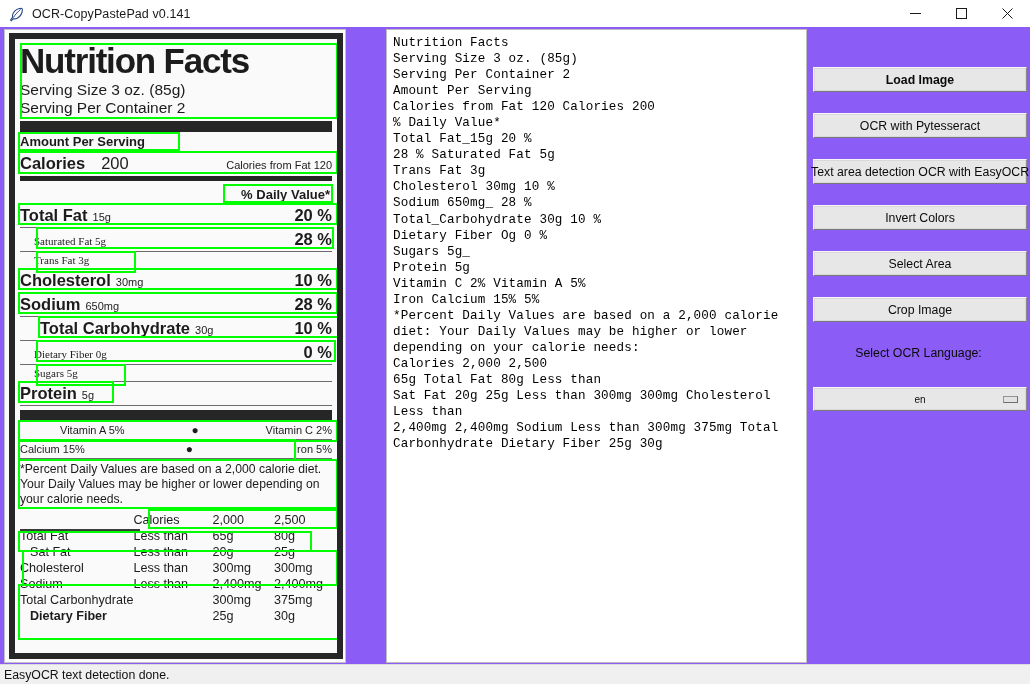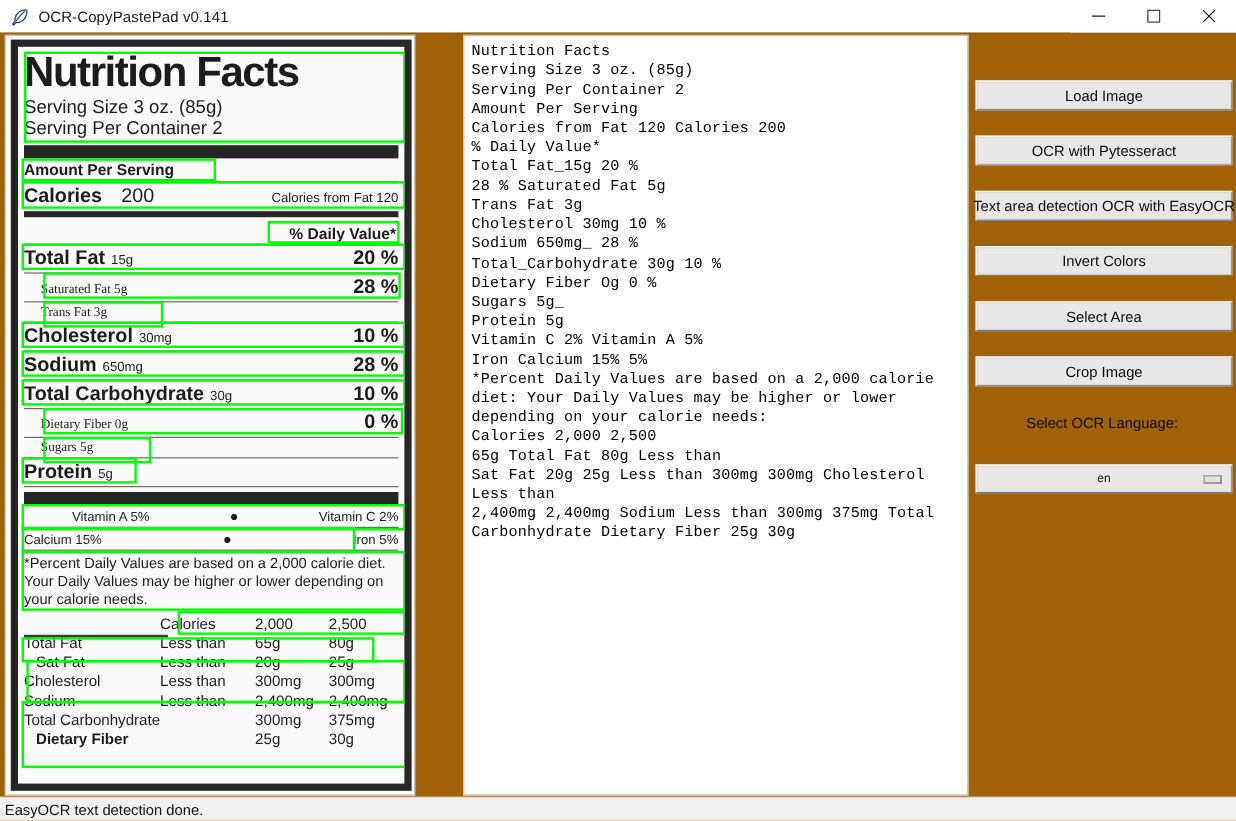--- a/index.html
+++ b/index.html
@@ -3,21 +3,21 @@
 <meta charset="utf-8">
 <style>
   * { box-sizing: border-box; }
   html, body {
     margin: 0; padding: 0;
     width: 1030px; height: 684px;
     overflow: hidden;
     font-family: "Liberation Sans", sans-serif;
     background: #f0f0f0;
   }
-  #app { position: relative; width: 1030px; height: 684px; background: #a16207; }
+  #app { position: relative; width: 1030px; height: 684px; background: #8b5cf6; }
 
   
   #titlebar {
     position: absolute; left: 0; top: 0; width: 1030px; height: 27px;
     background: #ffffff; display: flex; align-items: center;
   }
   #title-icon { width: 16px; height: 16px; margin-left: 8px; margin-right: 8px; position: relative; }
   #title-text { font-size: 12.5px; color: #1a1a1a; letter-spacing: .1px; }
   #winbtns { position: absolute; right: 0; top: 0; height: 27px; display: flex; }
   .winbtn {
@@ -233,21 +233,21 @@
                 <div class="row">
                   <div class="l">
                     <span class="b f16">Sodium</span>
                     <span class="f15" style="margin-left: 5px;">650mg</span>
                   </div>
                   <span class="b f16">28 %</span>
                 </div>
                 <div class="gbox" style="left: -2px; top: -3px; width: 320px; height: 22px;"></div>
               </div>
               <div class="rule" style="margin-top: 2px;"></div>
-              <div style="position: relative; margin-top: 2px;">
+              <div style="position: relative; margin-top: 2px; margin-left: 20px;">
                 <div class="row">
                   <div class="l">
                     <span class="b f16">Total  Carbohydrate</span>
                     <span class="f15" style="margin-left: 5px;">30g</span>
                   </div>
                   <span class="b f16">10 %</span>
                 </div>
                 <div class="gbox" style="left: -2px; top: -3px; width: 320px; height: 22px;"></div>
               </div>
               <div class="rule" style="margin-top: 2px;"></div>
@@ -395,21 +395,21 @@
 Calories 2,000 2,500
 65g Total Fat 80g Less than
 Sat Fat 20g 25g Less than 300mg 300mg Cholesterol
 Less than
 2,400mg 2,400mg Sodium Less than 300mg 375mg Total
 Carbonhydrate Dietary Fiber 25g 30g</pre>
   </div>
 
   <div id="btn-panel">
     <div id="buttons-host">
-        <div class="btn" style="top: 38px;">Load Image</div>
+        <div class="btn" style="top: 38px; font-weight: bold;">Load Image</div>
         <div class="btn" style="top: 84px;">OCR with Pytesseract</div>
         <div class="btn" style="top: 130px;">Text area detection OCR with EasyOCR</div>
         <div class="btn" style="top: 176px;">Invert Colors</div>
         <div class="btn" style="top: 222px;">Select Area</div>
         <div class="btn" style="top: 268px;">Crop Image</div>
       </div>
     <div id="lang-label">Select OCR Language:</div>
     <div id="lang-select">
       <span>en</span>
       <span id="lang-indicator"></span>

